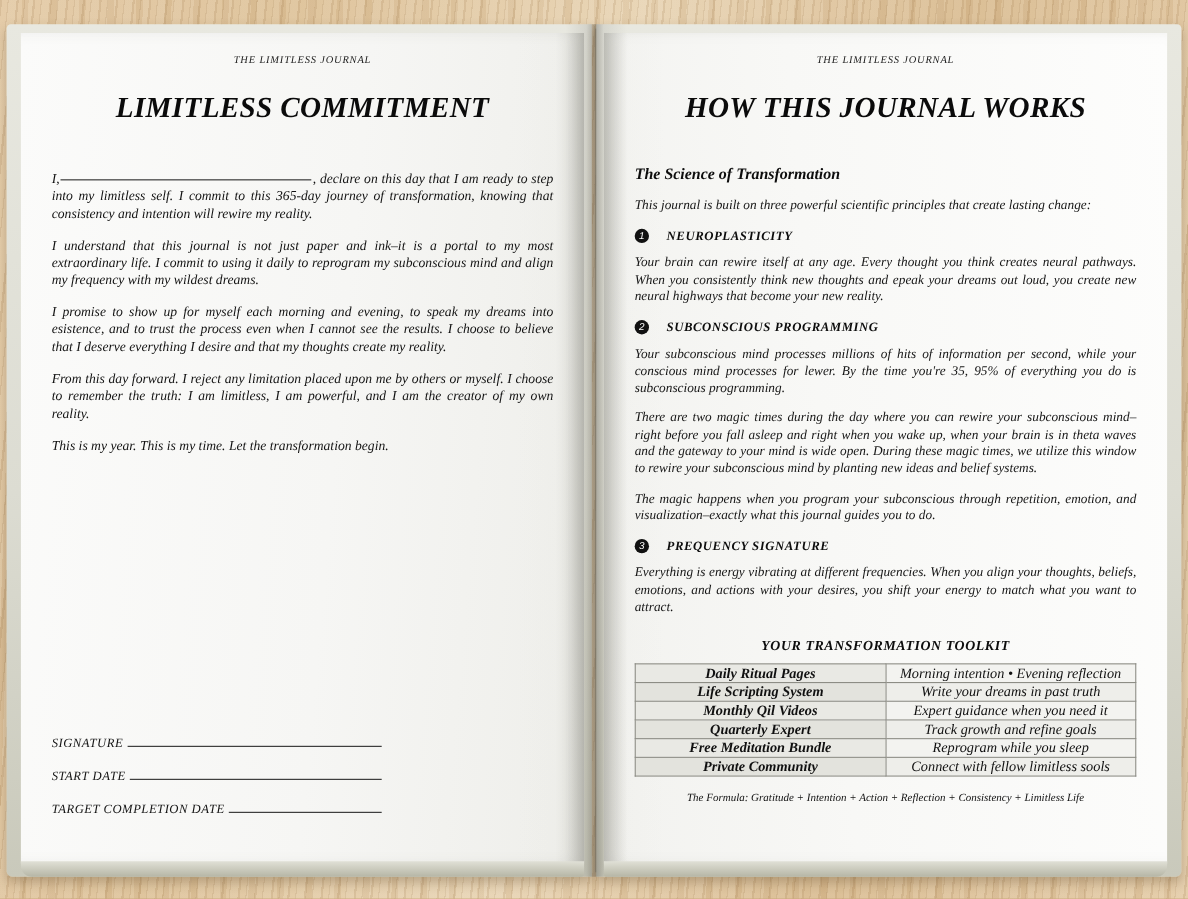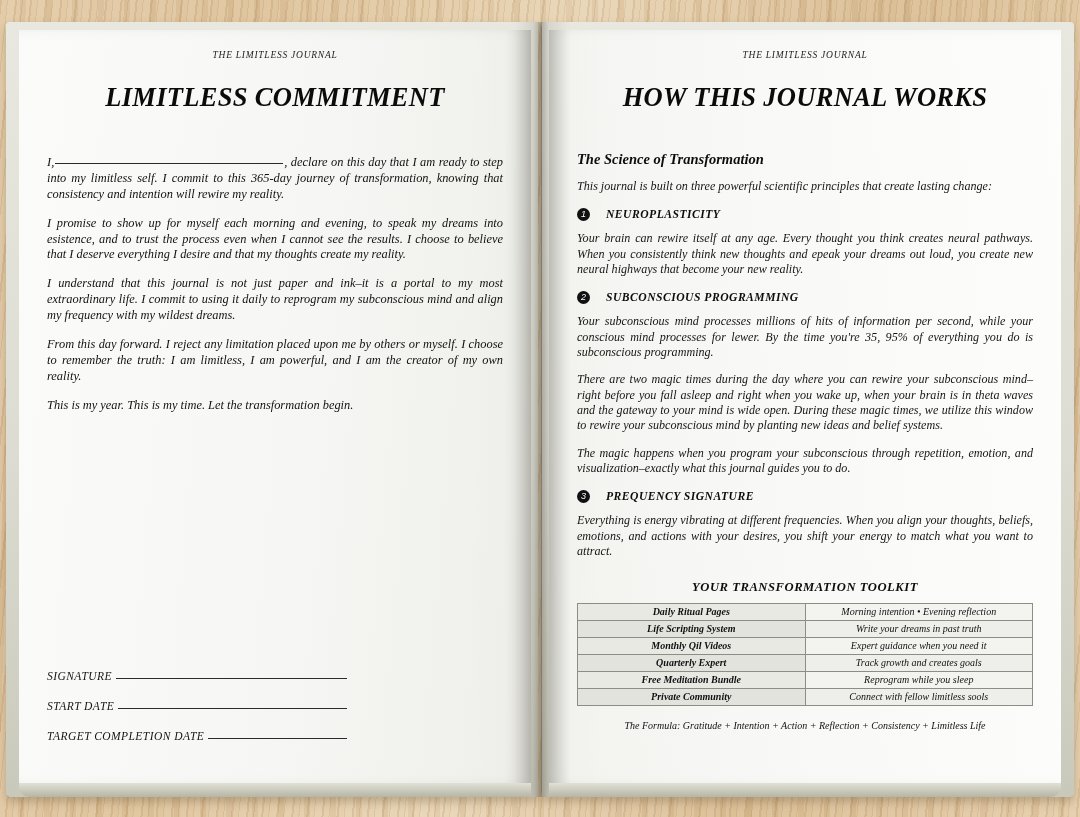--- a/index.html
+++ b/index.html
@@ -247,21 +247,21 @@
 
   table.toolkit {
     width: 100%;
     border-collapse: collapse;
     border: 1px solid #8d8d85;
     table-layout: fixed;
   }
   table.toolkit td {
     border: 1px solid #8d8d85;
     height: 17px;
-    font-size: 10px;
+    font-size: 13px;
     text-align: center;
     color: #101010;
     padding: 0 4px;
     overflow: hidden;
     white-space: nowrap;
   }
   table.toolkit td.k {
     font-weight: bold;
     width: 50%;
     background: #e9e9e4;
@@ -300,22 +300,22 @@
     <div class="page-inner">
 
       <div class="running-head">THE LIMITLESS JOURNAL</div>
 
       <h1 class="page-title">LIMITLESS COMMITMENT</h1>
 
       <div class="left-body">
 
         <p><span>I,</span><span class="blank-rule"></span><span>, declare on this day that I am ready to step into my limitless self. I commit to this 365-day journey of transformation, knowing that consistency and intention will rewire my reality.</span></p>
 
+        <p>I understand that this journal is not just paper and ink–it is a portal to my most extraordinary life. I commit to using it daily to reprogram my subconscious mind and align my frequency with my wildest dreams.</p>
         <p>I promise to show up for myself each morning and evening, to speak my dreams into esistence, and to trust the process even when I cannot see the results. I choose to believe that I deserve everything I desire and that my thoughts create my reality.</p>
-        <p>I understand that this journal is not just paper and ink–it is a portal to my most extraordinary life. I commit to using it daily to reprogram my subconscious mind and align my frequency with my wildest dreams.</p>
         <p>From this day forward. I reject any limitation placed upon me by others or myself. I choose to remember the truth: I am limitless, I am powerful, and I am the creator of my own reality.</p>
         <p>This is my year. This is my time. Let the transformation begin.</p>
       </div>
 
       <div class="sign-block">
         <div class="sign-row">
           <span class="lbl">SIGNATURE</span>
           <span class="ln"></span>
         </div>
         <div class="sign-row">
@@ -375,21 +375,21 @@
             <tr>
               <td class="k">Life Scripting System</td>
               <td class="v">Write your dreams in past truth</td>
             </tr>
             <tr>
               <td class="k">Monthly Qil Videos</td>
               <td class="v">Expert guidance when you need it</td>
             </tr>
             <tr>
               <td class="k">Quarterly Expert</td>
-              <td class="v">Track growth and creates goals</td>
+              <td class="v">Track growth and refine goals</td>
             </tr>
             <tr>
               <td class="k">Free Meditation Bundle</td>
               <td class="v">Reprogram while you sleep</td>
             </tr>
             <tr>
               <td class="k">Private Community</td>
               <td class="v">Connect with fellow limitless sools</td>
             </tr>
           </tbody>

